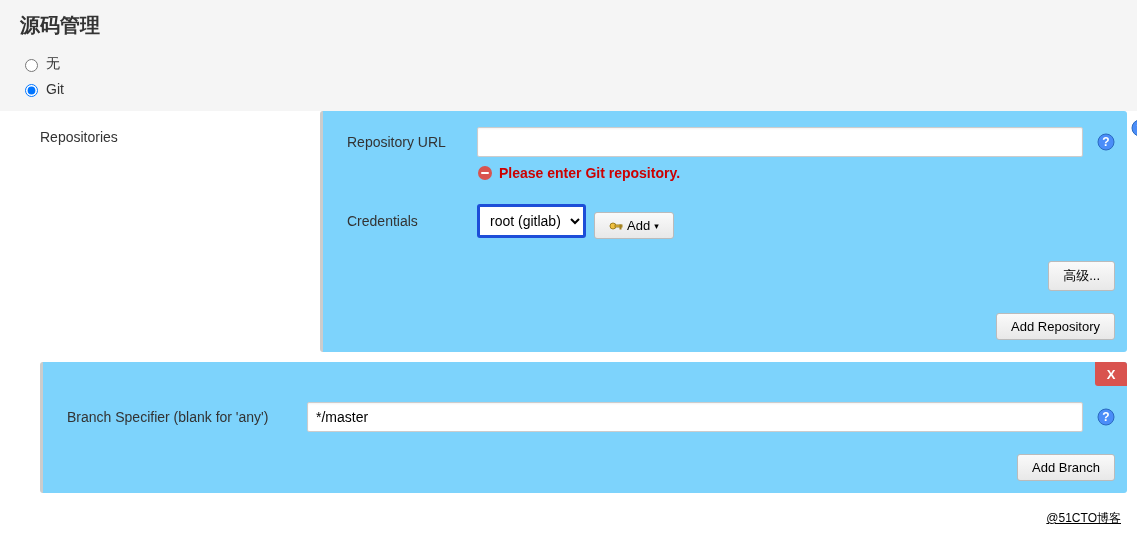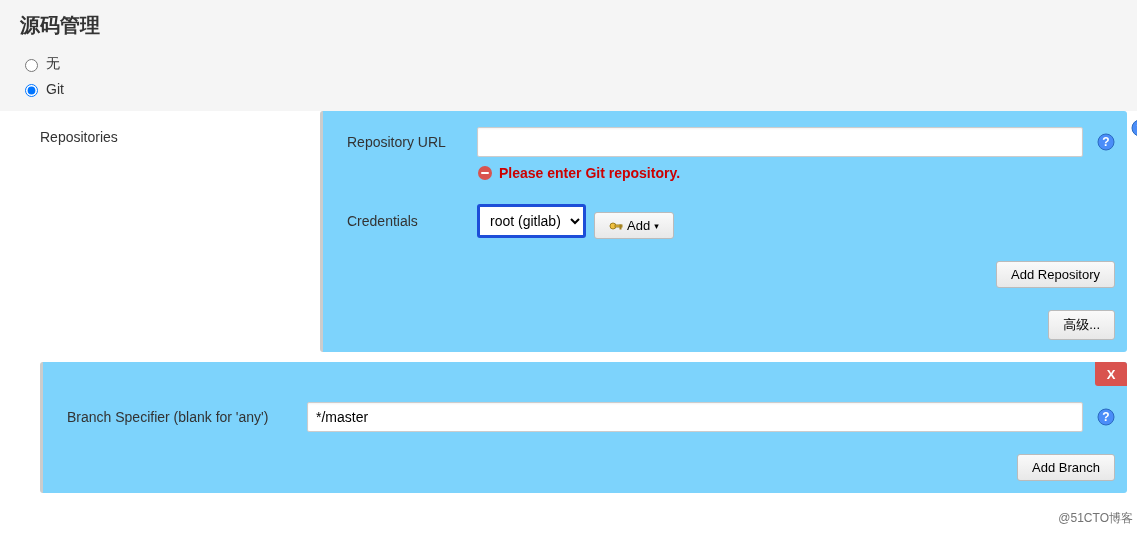--- a/index.html
+++ b/index.html
@@ -151,24 +151,25 @@
     justify-content: center;
   }
   .key-icon {
     width: 14px;
     height: 14px;
     display: inline-block;
   }
   .watermark {
     position: fixed;
     bottom: 6px;
-    right: 4px;
-    color: #737373;
+    right: 16px;
+    color: #000000;
     font-size: 12px;
     pointer-events: none;
+    text-decoration: underline;
   }
 </style>
 </head>
 <body>
 
 <div class="section-title">源码管理</div>
 
 <div class="radio-block">
   <label class="radio-row">
     <input type="radio" name="scm" style="">
@@ -221,24 +222,24 @@
                 <rect x="6" y="6" width="7" height="2" fill="#f0c040" stroke="#a08020"></rect>
                 <rect x="11" y="6" width="1" height="4" fill="#f0c040" stroke="#a08020"></rect>
               </svg>
             <span>Add</span>
             <span style="font-size:9px;">▾</span>
           </button>
         </div>
       </div>
 
       <div class="btn-row-right">
+        <button class="btn">高级...</button>
+      </div>
+      <div class="btn-row-right">
         <button class="btn">Add Repository</button>
-      </div>
-      <div class="btn-row-right">
-        <button class="btn">高级...</button>
       </div>
     </div>
   </div>
 
   <div class="config-row">
     <div class="panel">
       <button class="delete-btn">X</button>
 
       <div class="field-row" style="margin-top:24px;">
         <div class="field-label-wide">Branch Specifier (blank for 'any')</div>

